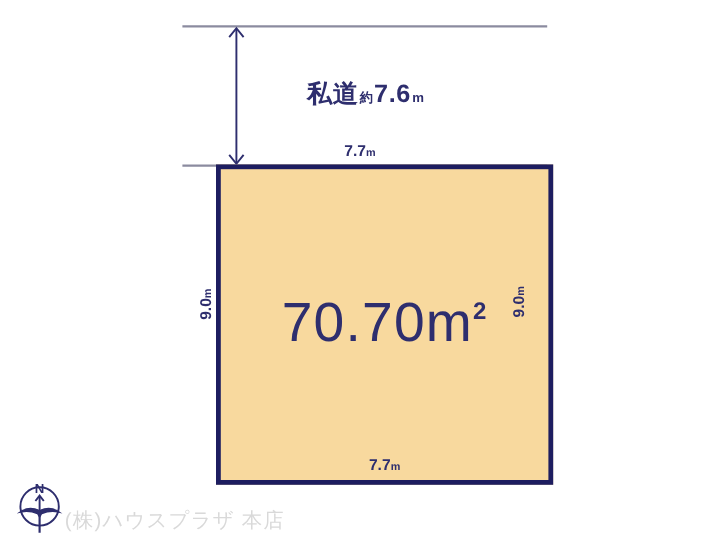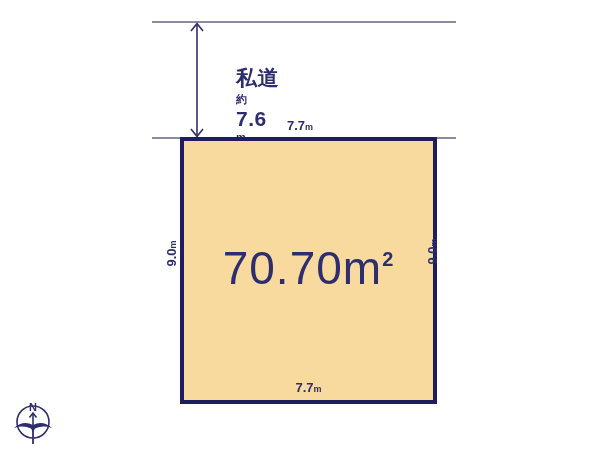--- a/index.html
+++ b/index.html
@@ -18,39 +18,39 @@
     overflow:hidden;
   }
   .overlay{
     position:absolute;left:0;top:0;width:600px;height:450px;
     pointer-events:none;
   }
   
   .road-label{
     position:absolute;left:235px;top:64px;width:140px;
     display:flex;justify-content:center;align-items:baseline;
-    color:var(--text-navy);white-space:nowrap;flex-direction:column;
+    color:var(--text-navy);white-space:nowrap;
   }
   .road-label .big{font-size:21px;font-weight:600;letter-spacing:.5px;}
   .road-label .small{font-size:11px;font-weight:600;margin:0 1px;}
   
   .dim{
     position:absolute;color:var(--text-navy);
     font-size:13px;font-weight:600;white-space:nowrap;
     display:flex;align-items:baseline;justify-content:center;
   }
   .dim .unit{font-size:9px;font-weight:600;}
   .top-dim{left:270px;top:118px;width:60px;}
   .bottom-dim{position:absolute;left:0;right:0;bottom:5px;margin:auto;}
   .side-dim{width:44px;line-height:16px;transform:rotate(-90deg);}
   .left-dim{left:150px;top:245px;}
   .right-dim{left:411px;top:243px;}
   
   .plot{
-    position:absolute;left:180px;top:137px;width:257px;height:267px;
+    position:absolute;left:180px;top:137px;width:281px;height:267px;
     box-sizing:border-box;
     background:var(--plot-fill);
     border:4px solid var(--plot-border);
     display:flex;align-items:center;justify-content:center;
   }
   .area{
     color:var(--text-navy);
     font-size:46px;font-weight:500;letter-spacing:1px;
     display:flex;align-items:baseline;white-space:nowrap;
     margin-top:-6px;
@@ -115,14 +115,15 @@
 
   <svg class="compass" width="46" height="52" viewBox="0 0 46 52">
     <circle cx="22" cy="26" r="16" fill="none" stroke="#2e2e6e" stroke-width="1.6"></circle>
     <text x="22" y="15" text-anchor="middle" font-size="11" font-weight="bold" fill="#2e2e6e" font-family="Liberation Sans, sans-serif">N</text>
     <line x1="22" y1="34" x2="22" y2="18" stroke="#2e2e6e" stroke-width="1.6"></line>
     <path d="M18.5,21.5 L22,17 L25.5,21.5" fill="none" stroke="#2e2e6e" stroke-width="1.6"></path>
     <path d="M3,32 Q12,24 22,29 Q32,24 41,32 Q32,29 24,32.5 L22,36 L20,32.5 Q12,29 3,32 Z" fill="#2e2e6e"></path>
     <line x1="22" y1="34" x2="22" y2="48" stroke="#2e2e6e" stroke-width="1.8"></line>
   </svg>
 
+  <div class="watermark">(株)ハウスプラザ 本店</div>
 
 </div>
 
 </body></html>

